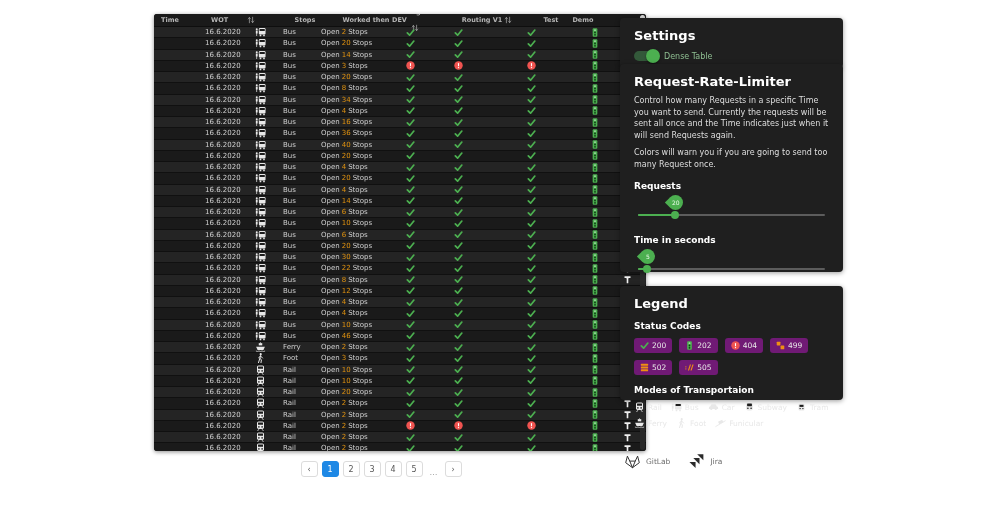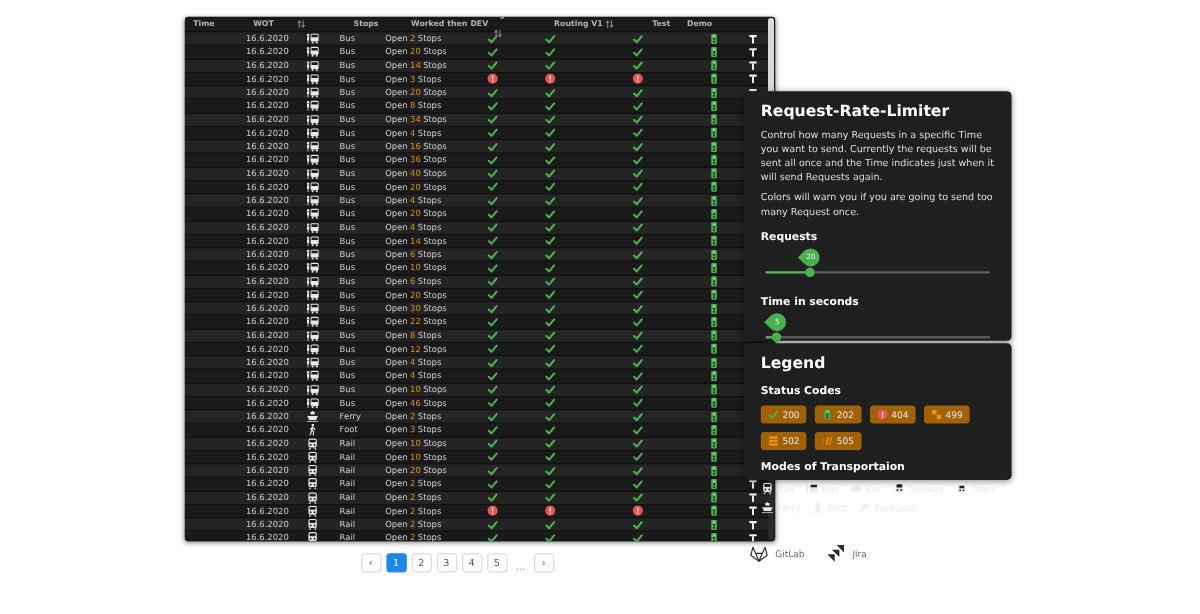--- a/index.html
+++ b/index.html
@@ -47,36 +47,36 @@
          box-shadow:0 1px 5px rgba(0,0,0,.4);box-sizing:border-box;padding:10px 14px;}
   .panel h2{margin:0;font-size:13px;font-weight:bold;color:#fff;}
   .panel h3{margin:10px 0 0 0;font-size:9px;font-weight:bold;color:#fff;}
   .panel-settings{top:18px;height:50px;}
   .toggle-row{display:flex;align-items:center;gap:6px;margin-top:8px;}
   .switch{position:relative;width:24px;height:10px;border-radius:6px;background:#33593a;}
   .knob{position:absolute;right:-2px;top:-2px;width:14px;height:14px;border-radius:50%;background:#4caf50;
         box-shadow:0 1px 2px rgba(0,0,0,.5);}
   .toggle-label{font-size:8px;color:#8fbf92;}
 
-  .panel-rrl{top:76px;height:208px;}
+  .panel-rrl{top:64px;height:208px;}
   .panel-rrl p{margin:6px 0 0 0;font-size:8px;line-height:1.45;color:#dedede;}
   .slider{position:relative;height:34px;margin:0 4px;}
   .track{position:absolute;left:0;right:0;bottom:9px;height:2px;background:#5c5c5c;border-radius:1px;}
   .fill{position:absolute;left:0;top:0;height:2px;background:#4caf50;border-radius:1px;}
   .sthumb{position:absolute;bottom:6px;width:8px;height:8px;border-radius:50%;background:#4caf50;
           transform:translateX(-50%);}
   .balloon{position:absolute;bottom:15px;left:50%;margin-left:-7.5px;width:15px;height:15px;background:#4caf50;
            border-radius:50% 50% 50% 0;transform:rotate(45deg);display:flex;align-items:center;justify-content:center;}
   .balloon span{transform:rotate(-45deg);font-size:6px;color:#eafbea;}
   .send-btn{display:block;margin:10px 0 0 0;width:120px;height:18px;background:#4caf50;border:1px solid #2e7d32;
             border-radius:2px;font-family:inherit;font-size:7.5px;color:#173a1a;cursor:pointer;}
 
   .panel-legend{top:286px;height:114px;}
   .chips{display:flex;flex-wrap:wrap;gap:7px;margin-top:7px;}
-  .chip{display:inline-flex;align-items:center;gap:3px;background:#a16207;border-radius:3px;padding:3px 6px;}
+  .chip{display:inline-flex;align-items:center;gap:3px;background:#701a75;border-radius:3px;padding:3px 6px;}
   .chip-label{font-size:7.5px;color:#e8e8e8;}
   .chip .icon{width:9px;height:9px;}
   .ic-green{color:#4caf50;} .ic-orange{color:#ef8f13;} .ic-white{color:#ececec;}
   .modes{display:flex;flex-wrap:wrap;gap:6px 9px;margin-top:7px;}
   .mode{display:inline-flex;align-items:center;gap:3px;}
   .mode-label{font-size:7.5px;color:#e8e8e8;}
 
   
   .footer-links{position:absolute;left:624px;top:453px;display:flex;gap:18px;align-items:center;}
   .flink{display:inline-flex;align-items:center;gap:5px;text-decoration:none;cursor:pointer;}
@@ -2419,20 +2419,29 @@
       <div class="pbtn">‹</div>
       <div class="pbtn active">1</div>
       <div class="pbtn">2</div>
       <div class="pbtn">3</div>
       <div class="pbtn">4</div>
       <div class="pbtn">5</div>
       <div class="pellipsis">…</div>
       <div class="pbtn">›</div>
     </div>
 
+  <section class="panel panel-settings">
+    <h2>Settings</h2>
+    <div class="toggle-row">
+      <span class="switch" id="dense-switch">
+          <span class="knob"></span>
+        </span>
+      <span class="toggle-label">Dense Table</span>
+    </div>
+  </section>
 
   <section class="panel panel-rrl">
     <h2>Request-Rate-Limiter</h2>
     <p>Control how many Requests in a specific Time you want to send. Currently the requests will be sent all once and the Time indicates just when it will send Requests again.</p>
     <p>Colors will warn you if you are going to send too many Request once.</p>
     <h3>Requests</h3>
     <div class="slider" id="req-slider">
       <div class="track">
           <div class="fill" style="width: 20%;"></div>
         </div>

